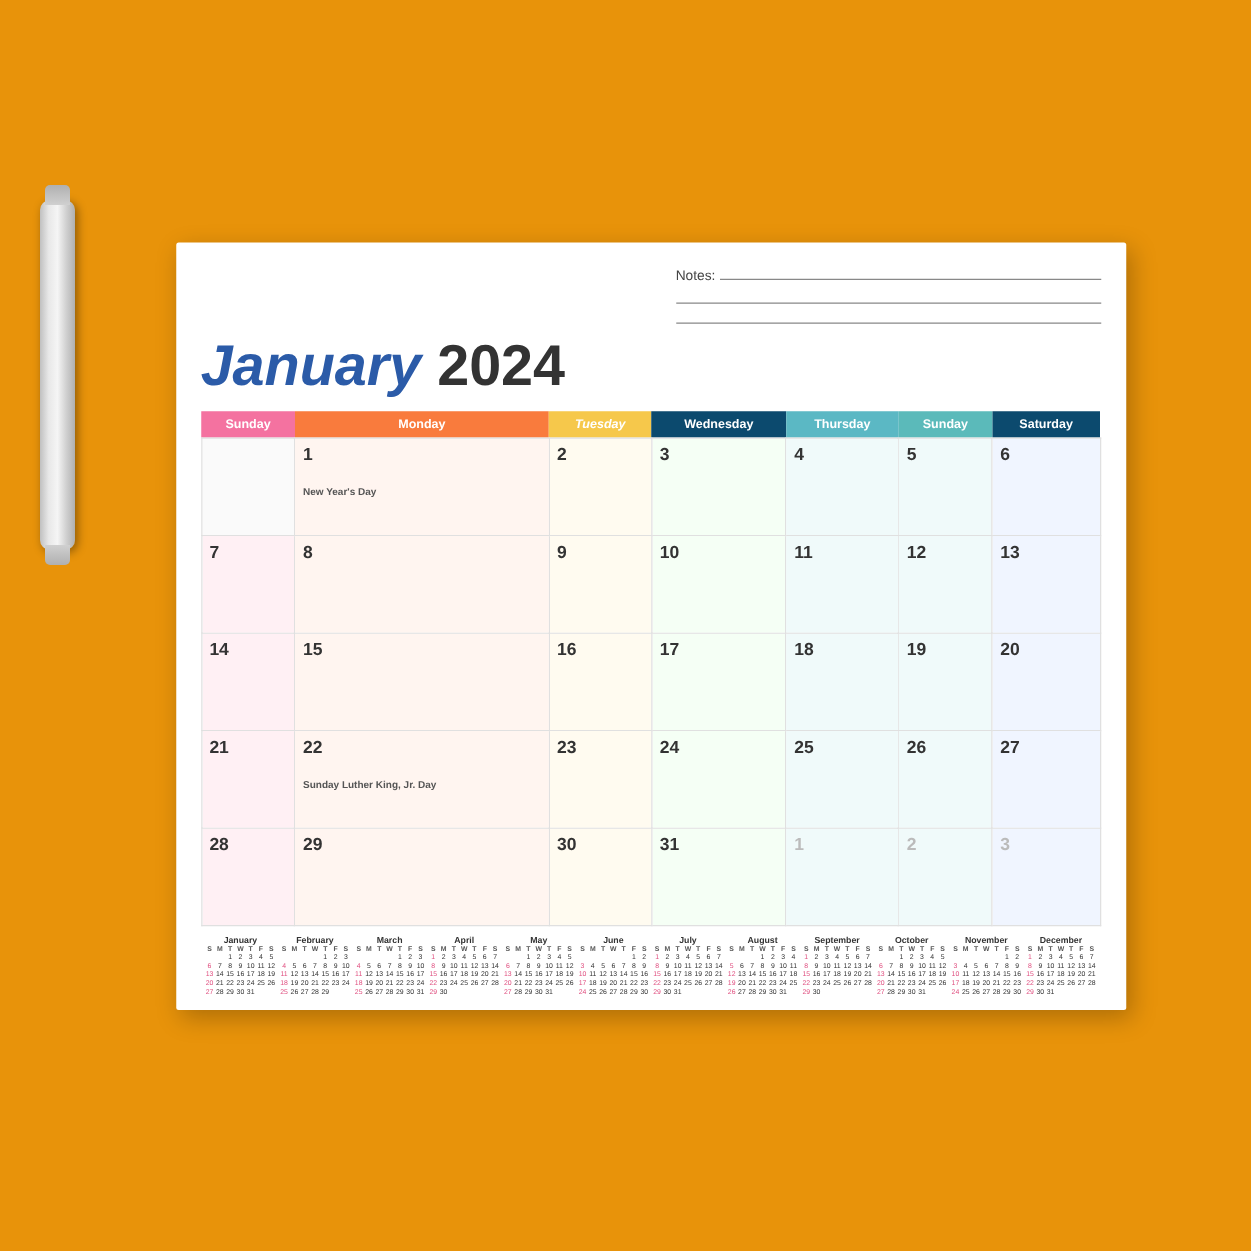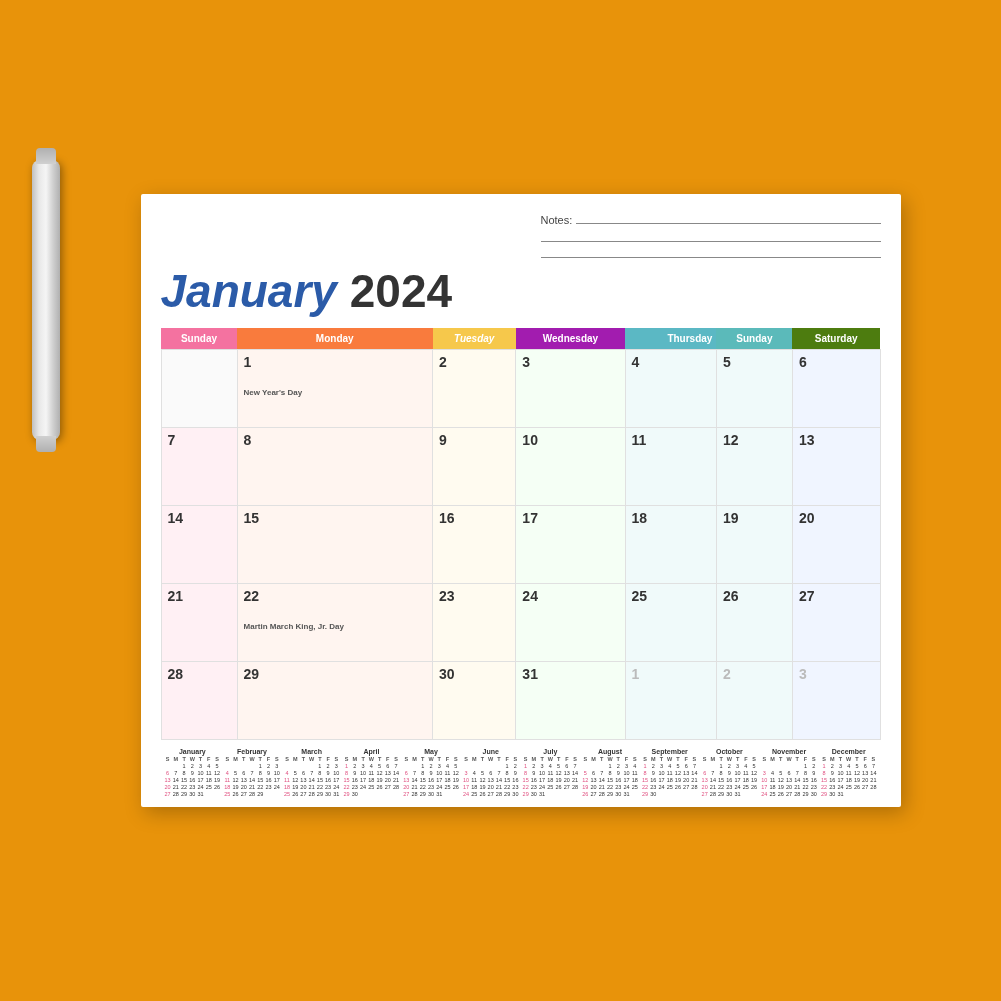--- a/index.html
+++ b/index.html
@@ -121,24 +121,24 @@
     .day-header {
       color: white;
       font-size: 10px;
       font-weight: bold;
       text-align: center;
       padding: 5px 4px;
     }
     .sun-header { background: #F472A0; }
     .mon-header { background: #F97B3D; }
     .tue-header { background: #F6C84B; font-style: italic; }
-    .wed-header { background: #a21caf; }
-    .thu-header { background: #5BB8C4; text-align: right; }
+    .wed-header { background: #0c4a6e; }
+    .thu-header { background: #5BB8C4; }
     .fri-header { background: #5BBABA; }
-    .sat-header { background: #4d7c0f; }
+    .sat-header { background: #0c4a6e; }
 
     
     .day-cell {
       border: 1px solid #e0e0e0;
       vertical-align: top;
       padding: 4px 6px;
       height: 78px;
       font-size: 13px;
       font-weight: bold;
       color: #333;
@@ -316,21 +316,21 @@
           <td class="day-cell sat-col">
             <span class="day-number">20</span>
           </td>
         </tr>
         <tr>
           <td class="day-cell sun-col">
             <span class="day-number">21</span>
           </td>
           <td class="day-cell mon-col">
             <span class="day-number">22</span>
-            <span class="holiday-label">Martin March King, Jr. Day</span>
+            <span class="holiday-label">Sunday Luther King, Jr. Day</span>
           </td>
           <td class="day-cell tue-col">
             <span class="day-number">23</span>
           </td>
           <td class="day-cell wed-col">
             <span class="day-number">24</span>
           </td>
           <td class="day-cell thu-col">
             <span class="day-number">25</span>
           </td>

